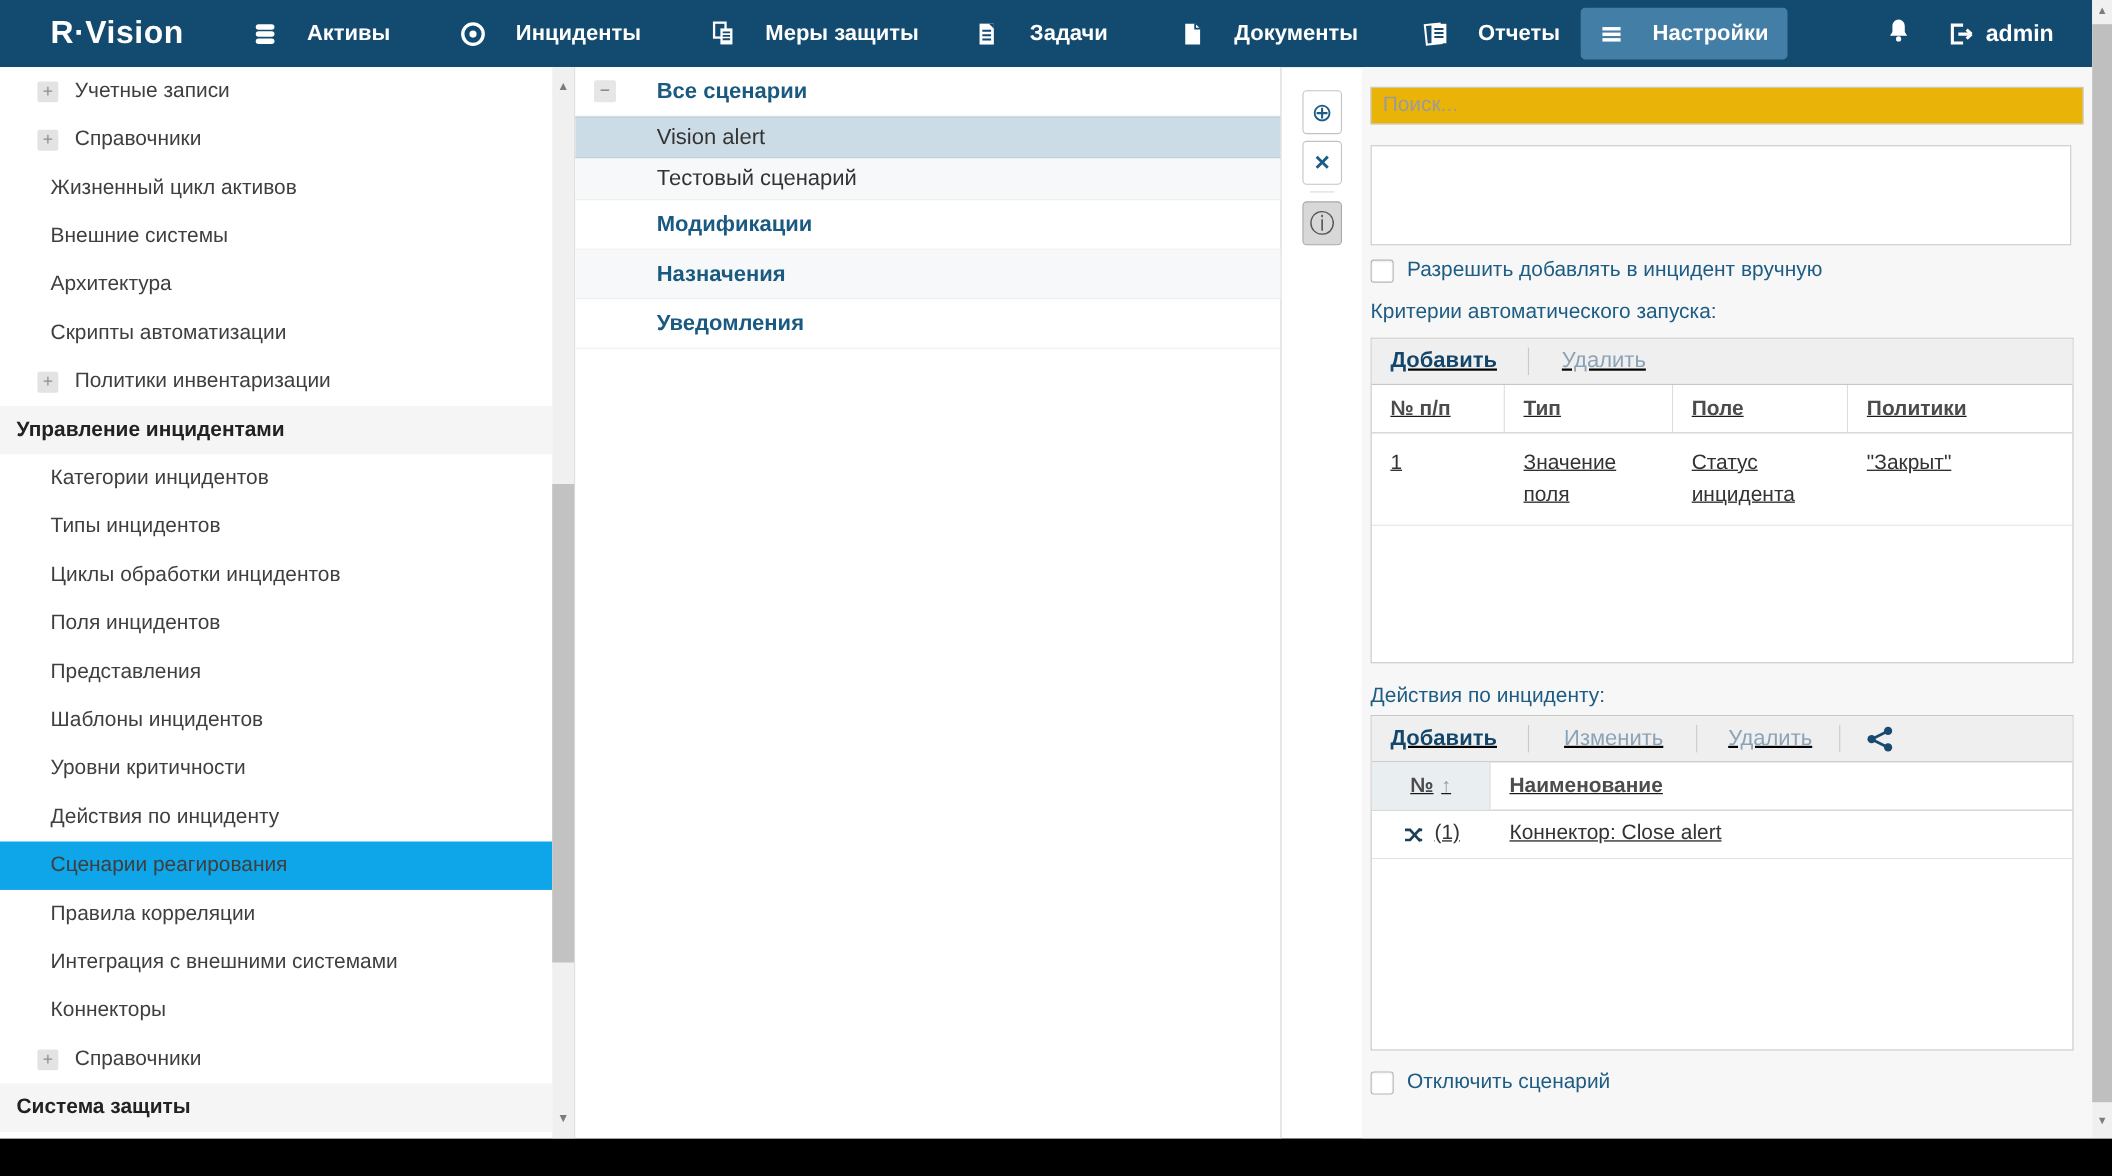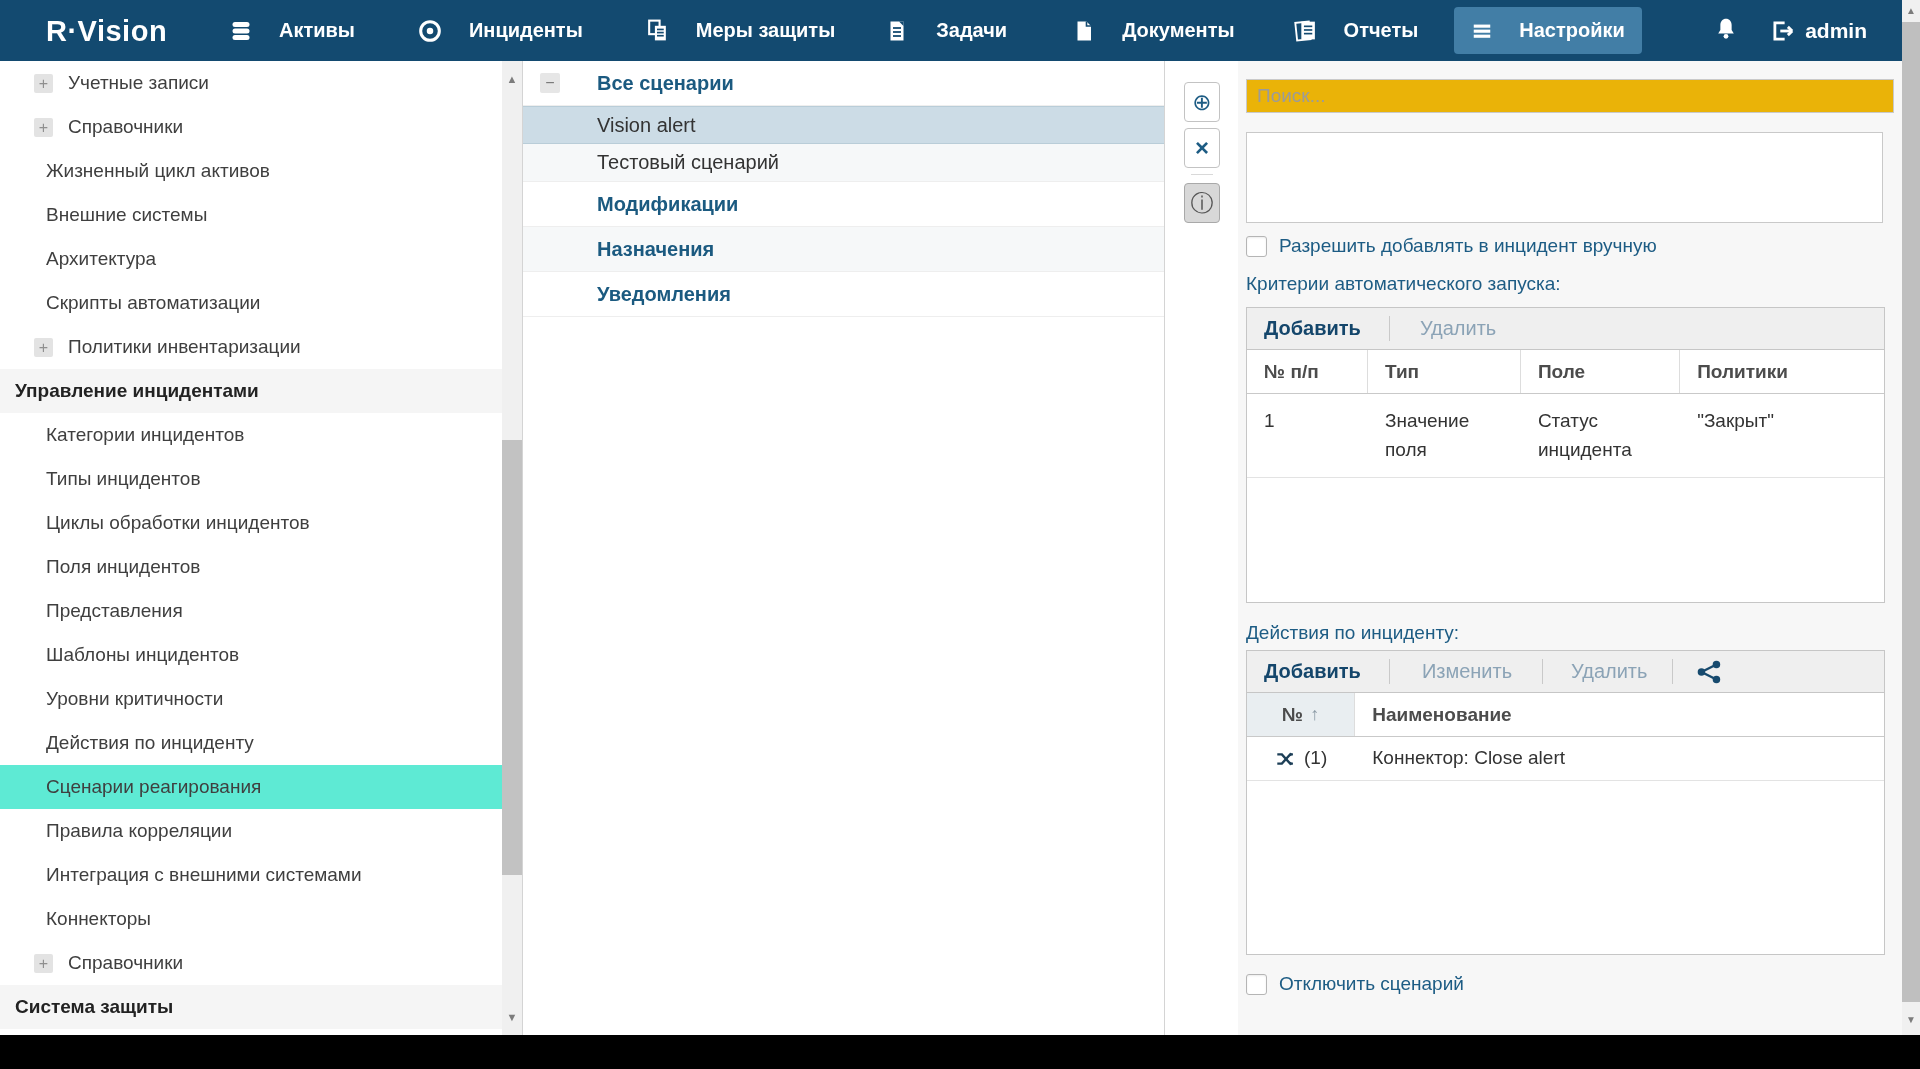--- a/index.html
+++ b/index.html
@@ -5,34 +5,34 @@
   * { box-sizing: border-box; margin: 0; padding: 0; }
   html,body { width:1920px; height:1069px; background:#000; font-family:"Liberation Sans",sans-serif; overflow:hidden; }
   .app { position:absolute; top:0; left:0; width:1920px; height:1035px; background:#fff; overflow:hidden; }
 
   
   .navbar { position:absolute; top:0; left:0; width:1902px; height:61px; background:#134a70; display:flex; align-items:center; }
   .logo { position:absolute; left:46px; top:50%; transform:translateY(-50%); font-size:29px; font-weight:bold; color:#fff; letter-spacing:.5px; }
   .nav-items { display:flex; align-items:center; height:100%; margin-left:229px; }
   .nav-item { display:flex; align-items:center; gap:26px; color:#fff; font-size:20px; font-weight:bold; cursor:pointer; white-space:nowrap; }
   .nav-item svg { display:block; }
-  .ml62{margin-left:62px}.ml51{margin-left:51px}.ml65{margin-left:65px}.ml58{margin-left:58px}.ml29{margin-left:36px}
+  .ml62{margin-left:62px}.ml51{margin-left:51px}.ml65{margin-left:65px}.ml58{margin-left:58px}.ml29{margin-left:19px}
   .nav-item.active { background:#427ea6; border-radius:4px; padding:12px 17px; }
   .nav-right { position:absolute; right:35px; top:0; height:100%; display:flex; align-items:center; }
   .bell { margin-right:31px; cursor:pointer; }
   .user-box { display:flex; align-items:center; gap:9px; color:#fff; font-size:21px; font-weight:bold; cursor:pointer; }
 
   
   .sidebar { position:absolute; top:61px; left:0; width:523px; height:974px; background:#fff; border-right:1px solid #d4d4d4; }
   .sb-list { position:absolute; top:0; left:0; width:502px; }
   .sb-row { height:44px; display:flex; align-items:center; padding-left:46px; color:#3f3f3f; font-size:19px; cursor:pointer; }
   .sb-row.expandable { padding-left:34px; }
   .plusbox { width:19px; height:19px; background:#e3e3e3; border-radius:2px; color:#8f8f8f; font-size:16px; line-height:19px; text-align:center; margin-right:15px; flex:none; }
   .sb-row.section { padding-left:15px; font-weight:bold; color:#222; background:#f5f5f5; cursor:default; }
-  .sb-row.selected { background:#5eead4;text-align:right; }
+  .sb-row.selected { background:#0ea5e9;text-align:right; }
   .sb-scroll { position:absolute; top:0; right:0; width:20px; height:974px; background:#f0f0f0; }
   .sb-scroll .arr { position:absolute; left:0; width:20px; height:20px; text-align:center; font-size:11px; color:#7c7c7c; line-height:20px; cursor:pointer; }
   .sb-thumb { position:absolute; left:0; top:379px; width:20px; height:435px; background:#c2c2c2; cursor:pointer; }
 
   
   .tree { position:absolute; top:61px; left:523px; width:642px; height:974px; background:#fff; border-right:1px solid #d4d4d4; }
   .tree-row { position:relative; display:flex; align-items:center; padding-left:74px; font-size:20px; border-bottom:1px solid #eeeeee; cursor:pointer; }
   .tree-row.group { color:#1b5a80; font-weight:bold; height:45px; }
   .tree-row.child { color:#333; height:38px; }
   .tree-row.alt { background:#f6f8f9; }
@@ -53,21 +53,21 @@
   .descbox { position:absolute; left:8px; top:71px; width:637px; height:91px; border:1px solid #c9c9c9; background:#fff; resize:none; font-family:"Liberation Sans",sans-serif; font-size:19px; padding:6px 8px; }
   .cb-row { position:absolute; display:flex; align-items:center; cursor:pointer; }
   .cb-row.manual { left:8px; top:174px; }
   .cb-row.disable { left:8px; top:912px; }
   .cb { width:21px; height:21px; background:#fff; border:1px solid #b5b5b5; border-radius:3px; box-shadow:inset 0 1px 2px rgba(0,0,0,.08); flex:none; }
   .cb-label { margin-left:12px; color:#1d5c84; font-size:19px; }
   .sec-label { position:absolute; left:8px; color:#1d5c84; font-size:19px; }
   .sec-label.crit { top:212px; }
   .sec-label.act { top:561px; }
 
-  .tbl { position:absolute; left:8px; width:639px; background:#fff; border:1px solid #c6c6c6; display:flex; flex-direction:column; }
+  .tbl { position:absolute; left:8px; width:639px; background:#fff; border:1px solid #c6c6c6; display:flex; flex-direction:column;text-decoration:underline; }
   .tbl.crit { top:246px; height:296px; }
   .tbl.act { top:589px; height:305px; }
   .tbl-toolbar { height:42px; background:#efefef; border-bottom:1px solid #c6c6c6; display:flex; align-items:center; flex:none; }
   .tb-btn { font-size:20px; font-weight:bold; color:#14466b; cursor:pointer; white-space:nowrap; }
   .tb-btn.disabled { color:#8ba3b6; font-weight:normal; }
   .tb-sep { width:1px; height:25px; background:#c9c9c9; }
   .tb-ml17{margin-left:17px}.tb-ml25{margin-left:25px}.tb-ml28{margin-left:28px}.tb-ml30{margin-left:30px}.tb-ml32{margin-left:32px}.tb-ml20{margin-left:20px}
   .share-btn { cursor:pointer; display:flex; align-items:center; }
   .tbl-head { height:44px; display:flex; align-items:stretch; border-bottom:1px solid #c9c9c9; font-weight:bold; color:#4c4c4c; font-size:19px; flex:none; }
   .th { display:flex; align-items:center; padding-left:17px; }

